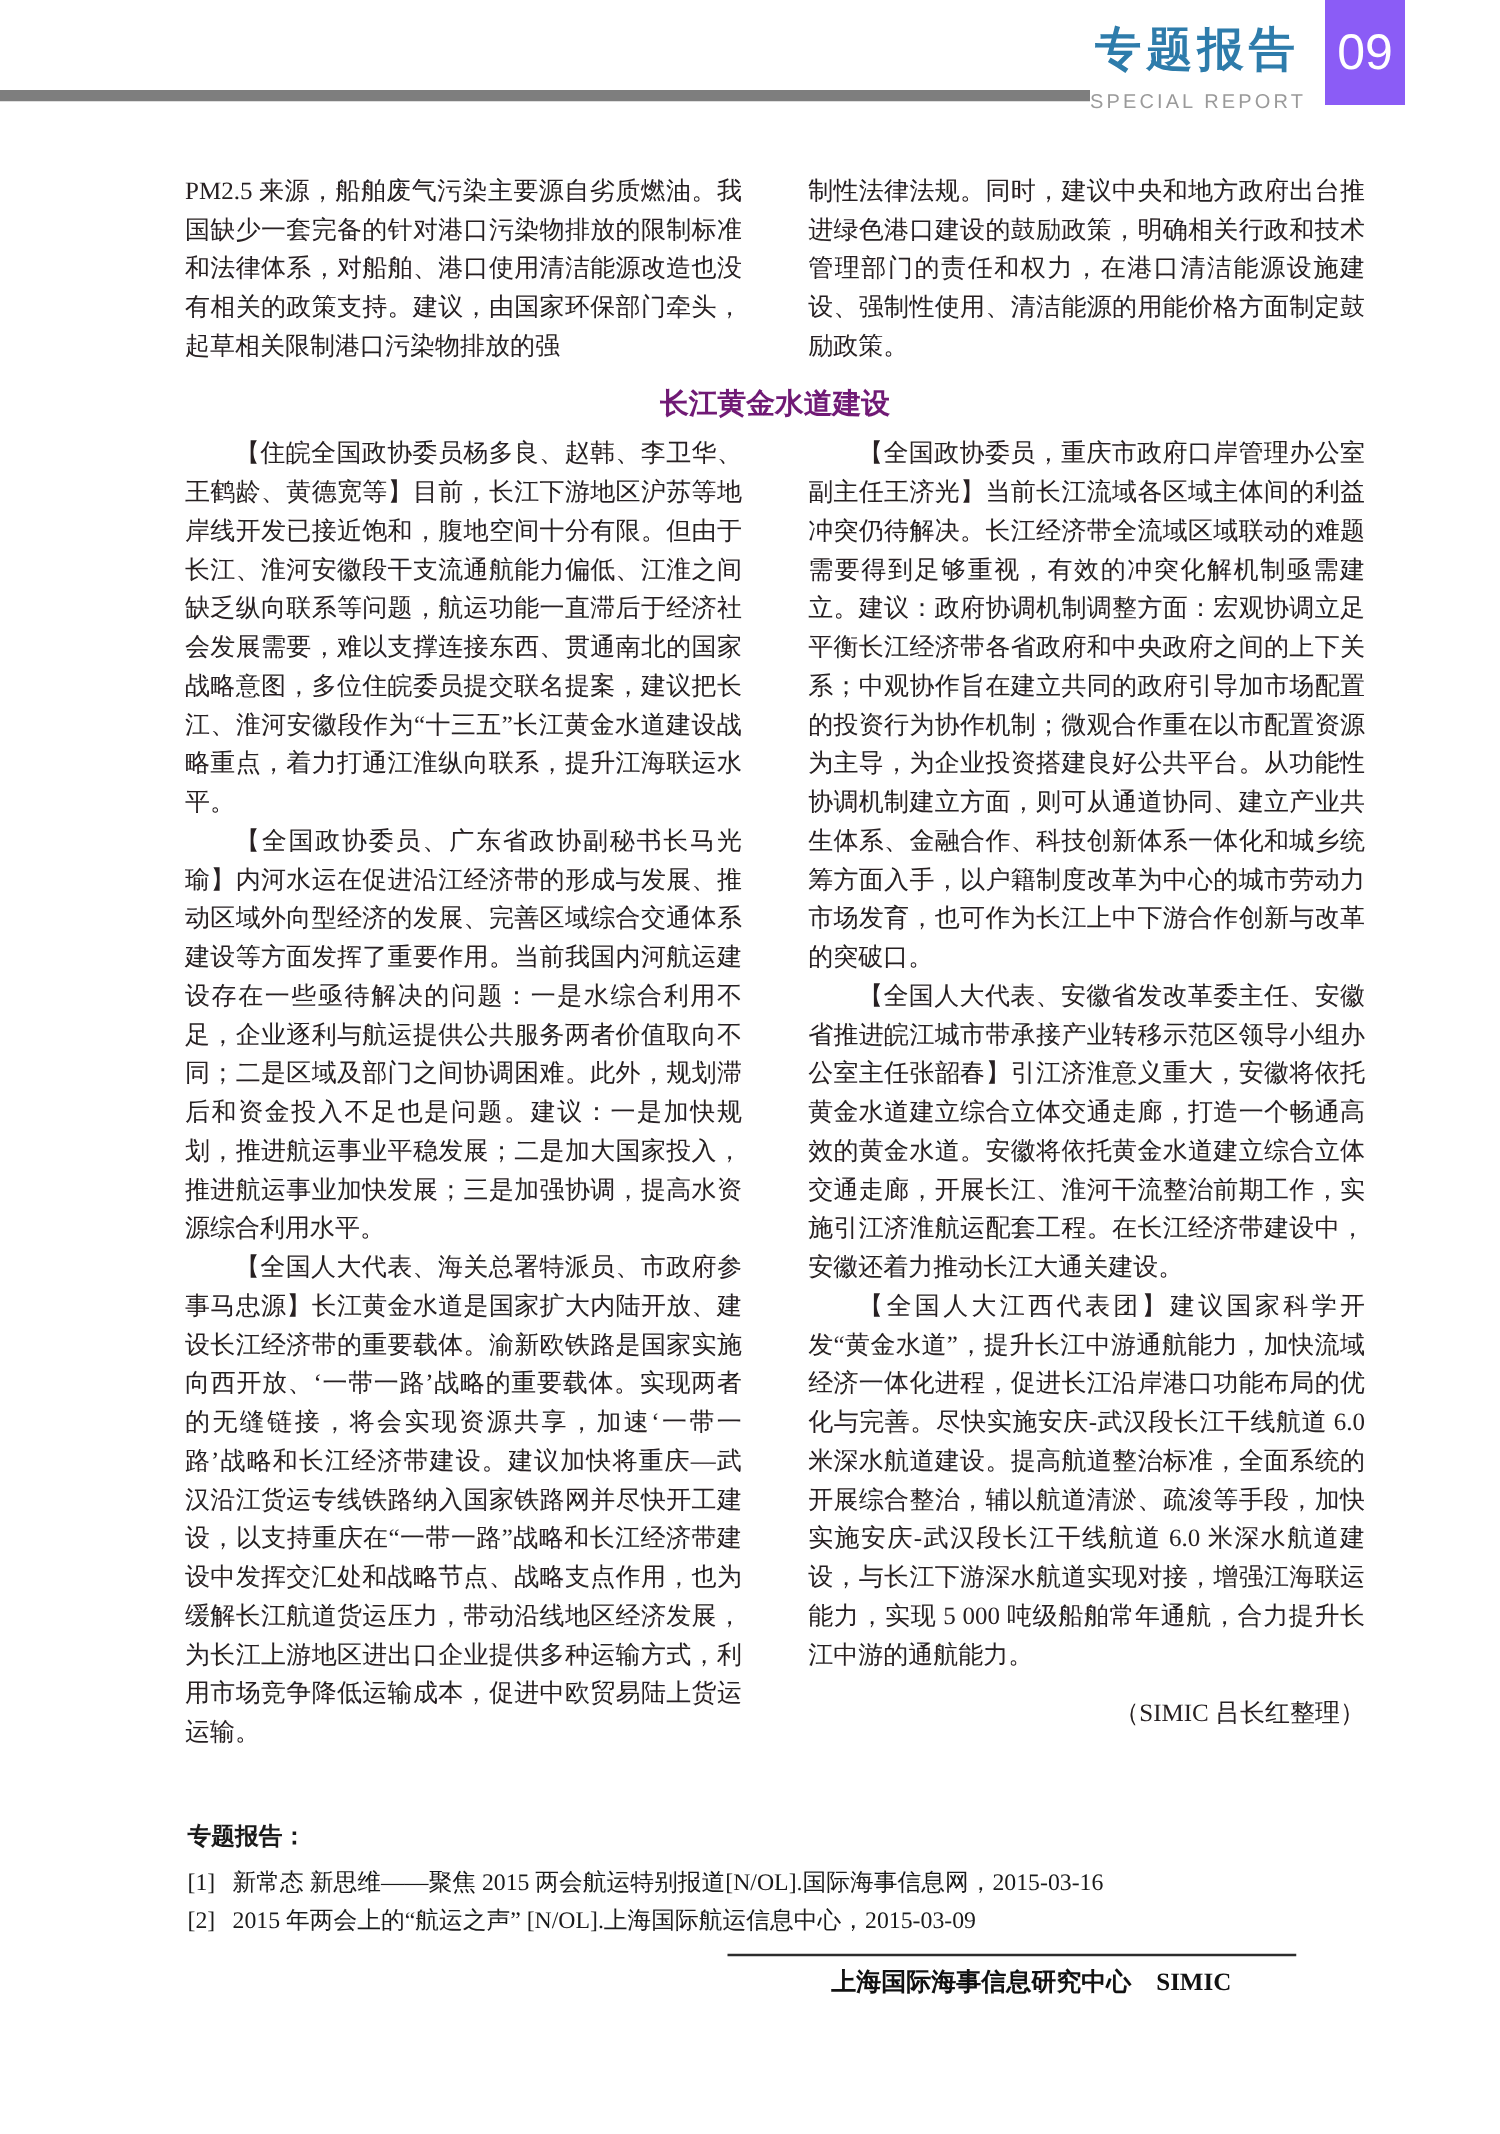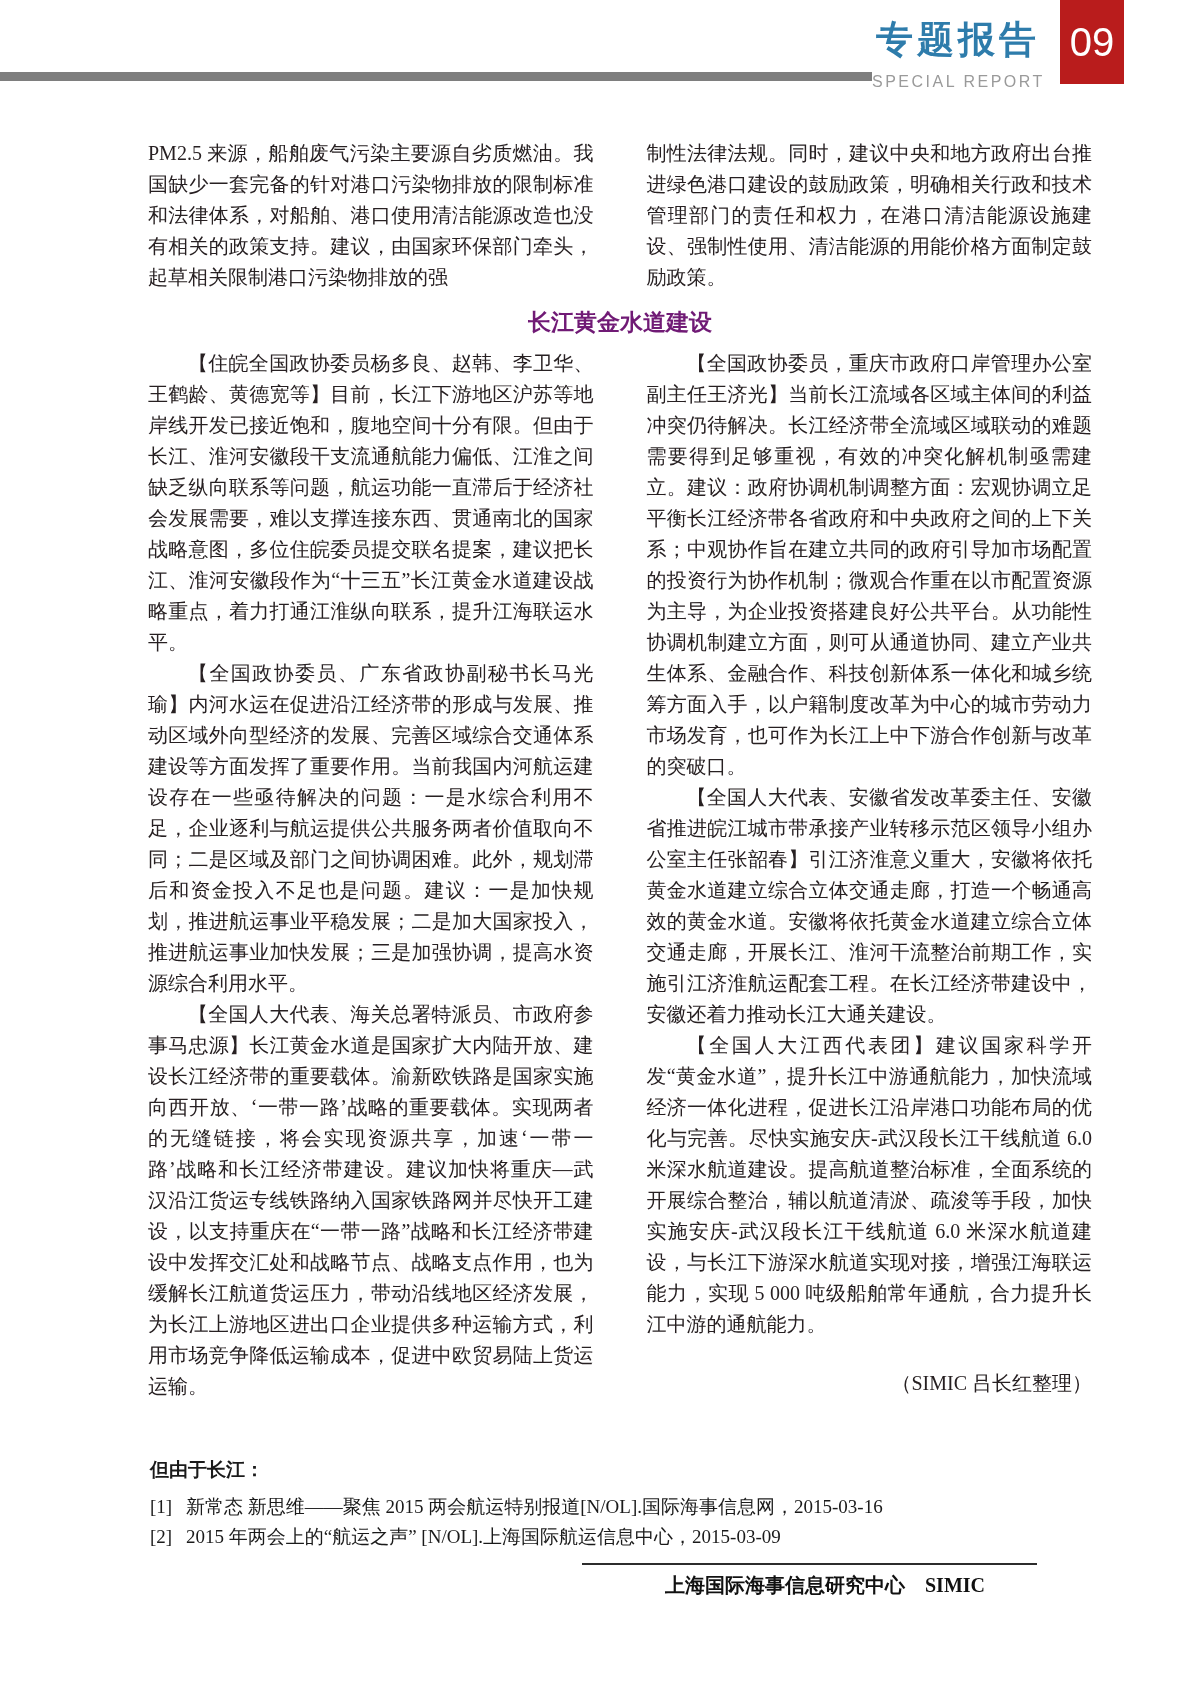--- a/index.html
+++ b/index.html
@@ -40,21 +40,21 @@
     font-size: 16px;
     letter-spacing: 2.5px;
     color: #9a9a9a;
     margin-top: 13px;
     white-space: nowrap;
   }
   .page-num-box {
     position: absolute;
     left: 1060px; top: 0;
     width: 64px; height: 84px;
-    background: #b91c1c;
+    background: #8b5cf6;
     color: #ffffff;
     font-family: "Liberation Sans", "DejaVu Sans", sans-serif;
     font-size: 40px;
     display: flex;
     align-items: center;
     justify-content: center;
   }
 
   
   .content {
@@ -76,21 +76,21 @@
     font-weight: bold;
     font-size: 23px;
     line-height: 30px;
     color: #701a75;
     margin: 15px 0 10px 0;
   }
   .attribution {
     text-align: right;
     font-size: 20px;
     line-height: 31px;
-    margin-top: 28px;
+    margin-top: 16px;
   }
 
   
   .references {
     position: absolute;
     left: 150px; top: 1458px;
     width: 900px;
   }
   .ref-heading {
     font-family: "Liberation Sans", "DejaVu Sans", sans-serif;
@@ -162,21 +162,21 @@
       <div class="col">
         <p class="indent">【全国政协委员，重庆市政府口岸管理办公室副主任王济光】当前长江流域各区域主体间的利益冲突仍待解决。长江经济带全流域区域联动的难题需要得到足够重视，有效的冲突化解机制亟需建立。建议：政府协调机制调整方面：宏观协调立足平衡长江经济带各省政府和中央政府之间的上下关系；中观协作旨在建立共同的政府引导加市场配置的投资行为协作机制；微观合作重在以市配置资源为主导，为企业投资搭建良好公共平台。从功能性协调机制建立方面，则可从通道协同、建立产业共生体系、金融合作、科技创新体系一体化和城乡统筹方面入手，以户籍制度改革为中心的城市劳动力市场发育，也可作为长江上中下游合作创新与改革的突破口。</p>
         <p class="indent">【全国人大代表、安徽省发改革委主任、安徽省推进皖江城市带承接产业转移示范区领导小组办公室主任张韶春】引江济淮意义重大，安徽将依托黄金水道建立综合立体交通走廊，打造一个畅通高效的黄金水道。安徽将依托黄金水道建立综合立体交通走廊，开展长江、淮河干流整治前期工作，实施引江济淮航运配套工程。在长江经济带建设中，安徽还着力推动长江大通关建设。</p>
         <p class="indent">【全国人大江西代表团】建议国家科学开发“黄金水道”，提升长江中游通航能力，加快流域经济一体化进程，促进长江沿岸港口功能布局的优化与完善。尽快实施安庆-武汉段长江干线航道 6.0 米深水航道建设。提高航道整治标准，全面系统的开展综合整治，辅以航道清淤、疏浚等手段，加快实施安庆-武汉段长江干线航道 6.0 米深水航道建设，与长江下游深水航道实现对接，增强江海联运能力，实现 5 000 吨级船舶常年通航，合力提升长江中游的通航能力。</p>
         <div class="attribution">（SIMIC  吕长红整理）</div>
       </div>
     </div>
   </div>
 
   <div class="references">
-    <div class="ref-heading">但由于长江：</div>
+    <div class="ref-heading">专题报告：</div>
     <div class="ref-item">
       <span class="ref-label">[1]</span>
       <span class="ref-text">新常态 新思维——聚焦 2015 两会航运特别报道[N/OL].国际海事信息网，2015-03-16</span>
     </div>
     <div class="ref-item">
       <span class="ref-label">[2]</span>
       <span class="ref-text">2015 年两会上的“航运之声” [N/OL].上海国际航运信息中心，2015-03-09</span>
     </div>
   </div>
 

